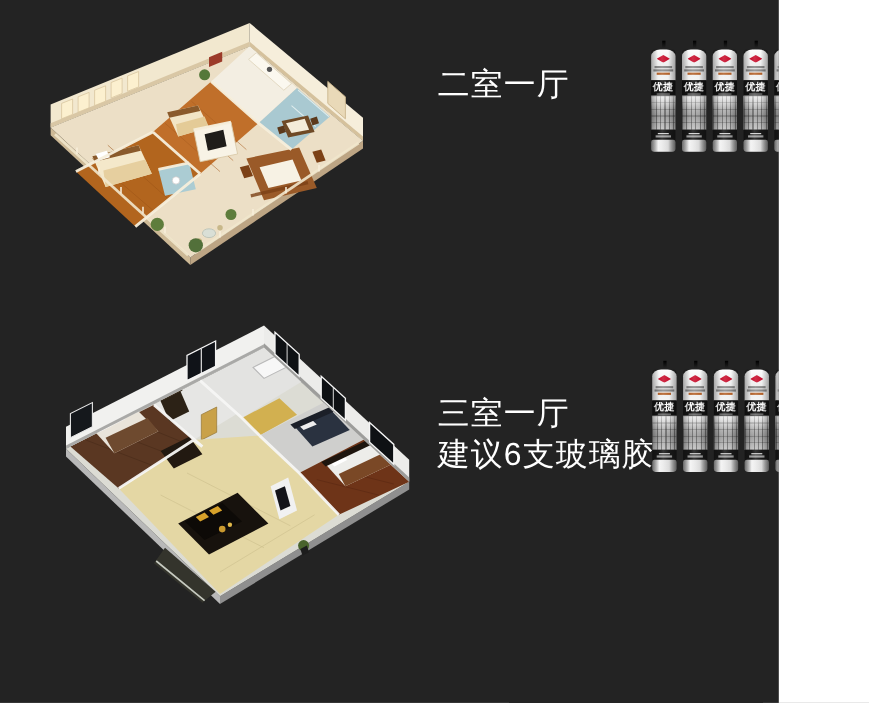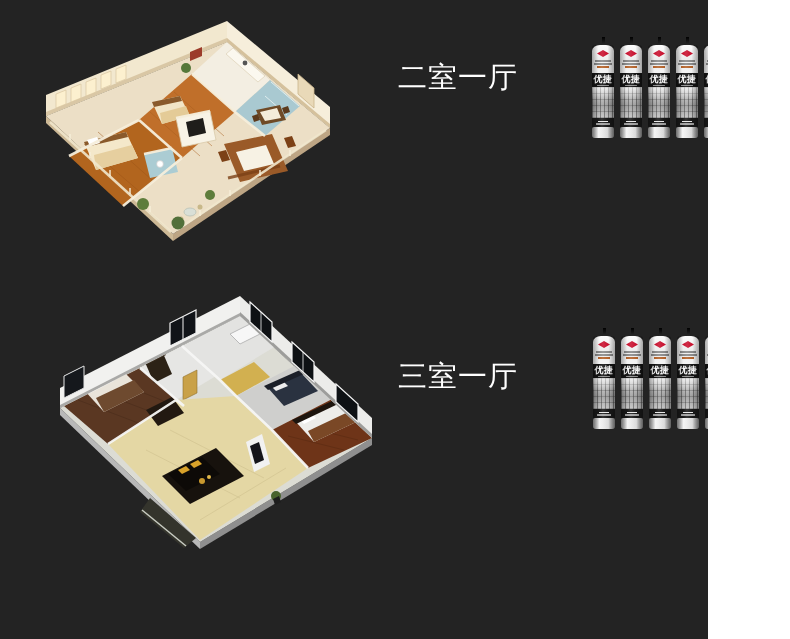--- a/index.html
+++ b/index.html
@@ -359,20 +359,21 @@
       <polygon points="242,52 264,72 264,92 242,72" fill="#0e1114" stroke="#f4f4f4" stroke-width="1.2"></polygon>
       <path d="M253,62 L253,82" stroke="#f4f4f4" stroke-width="0.8"></path>
       <polygon points="286,94 308,114 308,132 286,112" fill="#0e1114" stroke="#f4f4f4" stroke-width="1.2"></polygon>
 
       <path d="M90,78 L134,116 M132,56 L170,90 M170,90 L186,106 M186,106 L222,140 M126,110 L58,154 M134,116 L126,110 M222,140 L258,178" stroke="#f6f6f4" stroke-width="2.6" fill="none" opacity="0.95"></path>
     </svg>
   </div>
 
   <div class="caption caption-2">
     <div>三室一厅</div>
+    <div>建议6支玻璃胶</div>
   </div>
 
   <div class="tubes tubes-2">
   <div class="tube">
     <div class="nozzle"></div>
     <div class="shoulder">
       <div class="logo"></div>
       <div class="fineprint">
             <i></i>
             <i></i>

